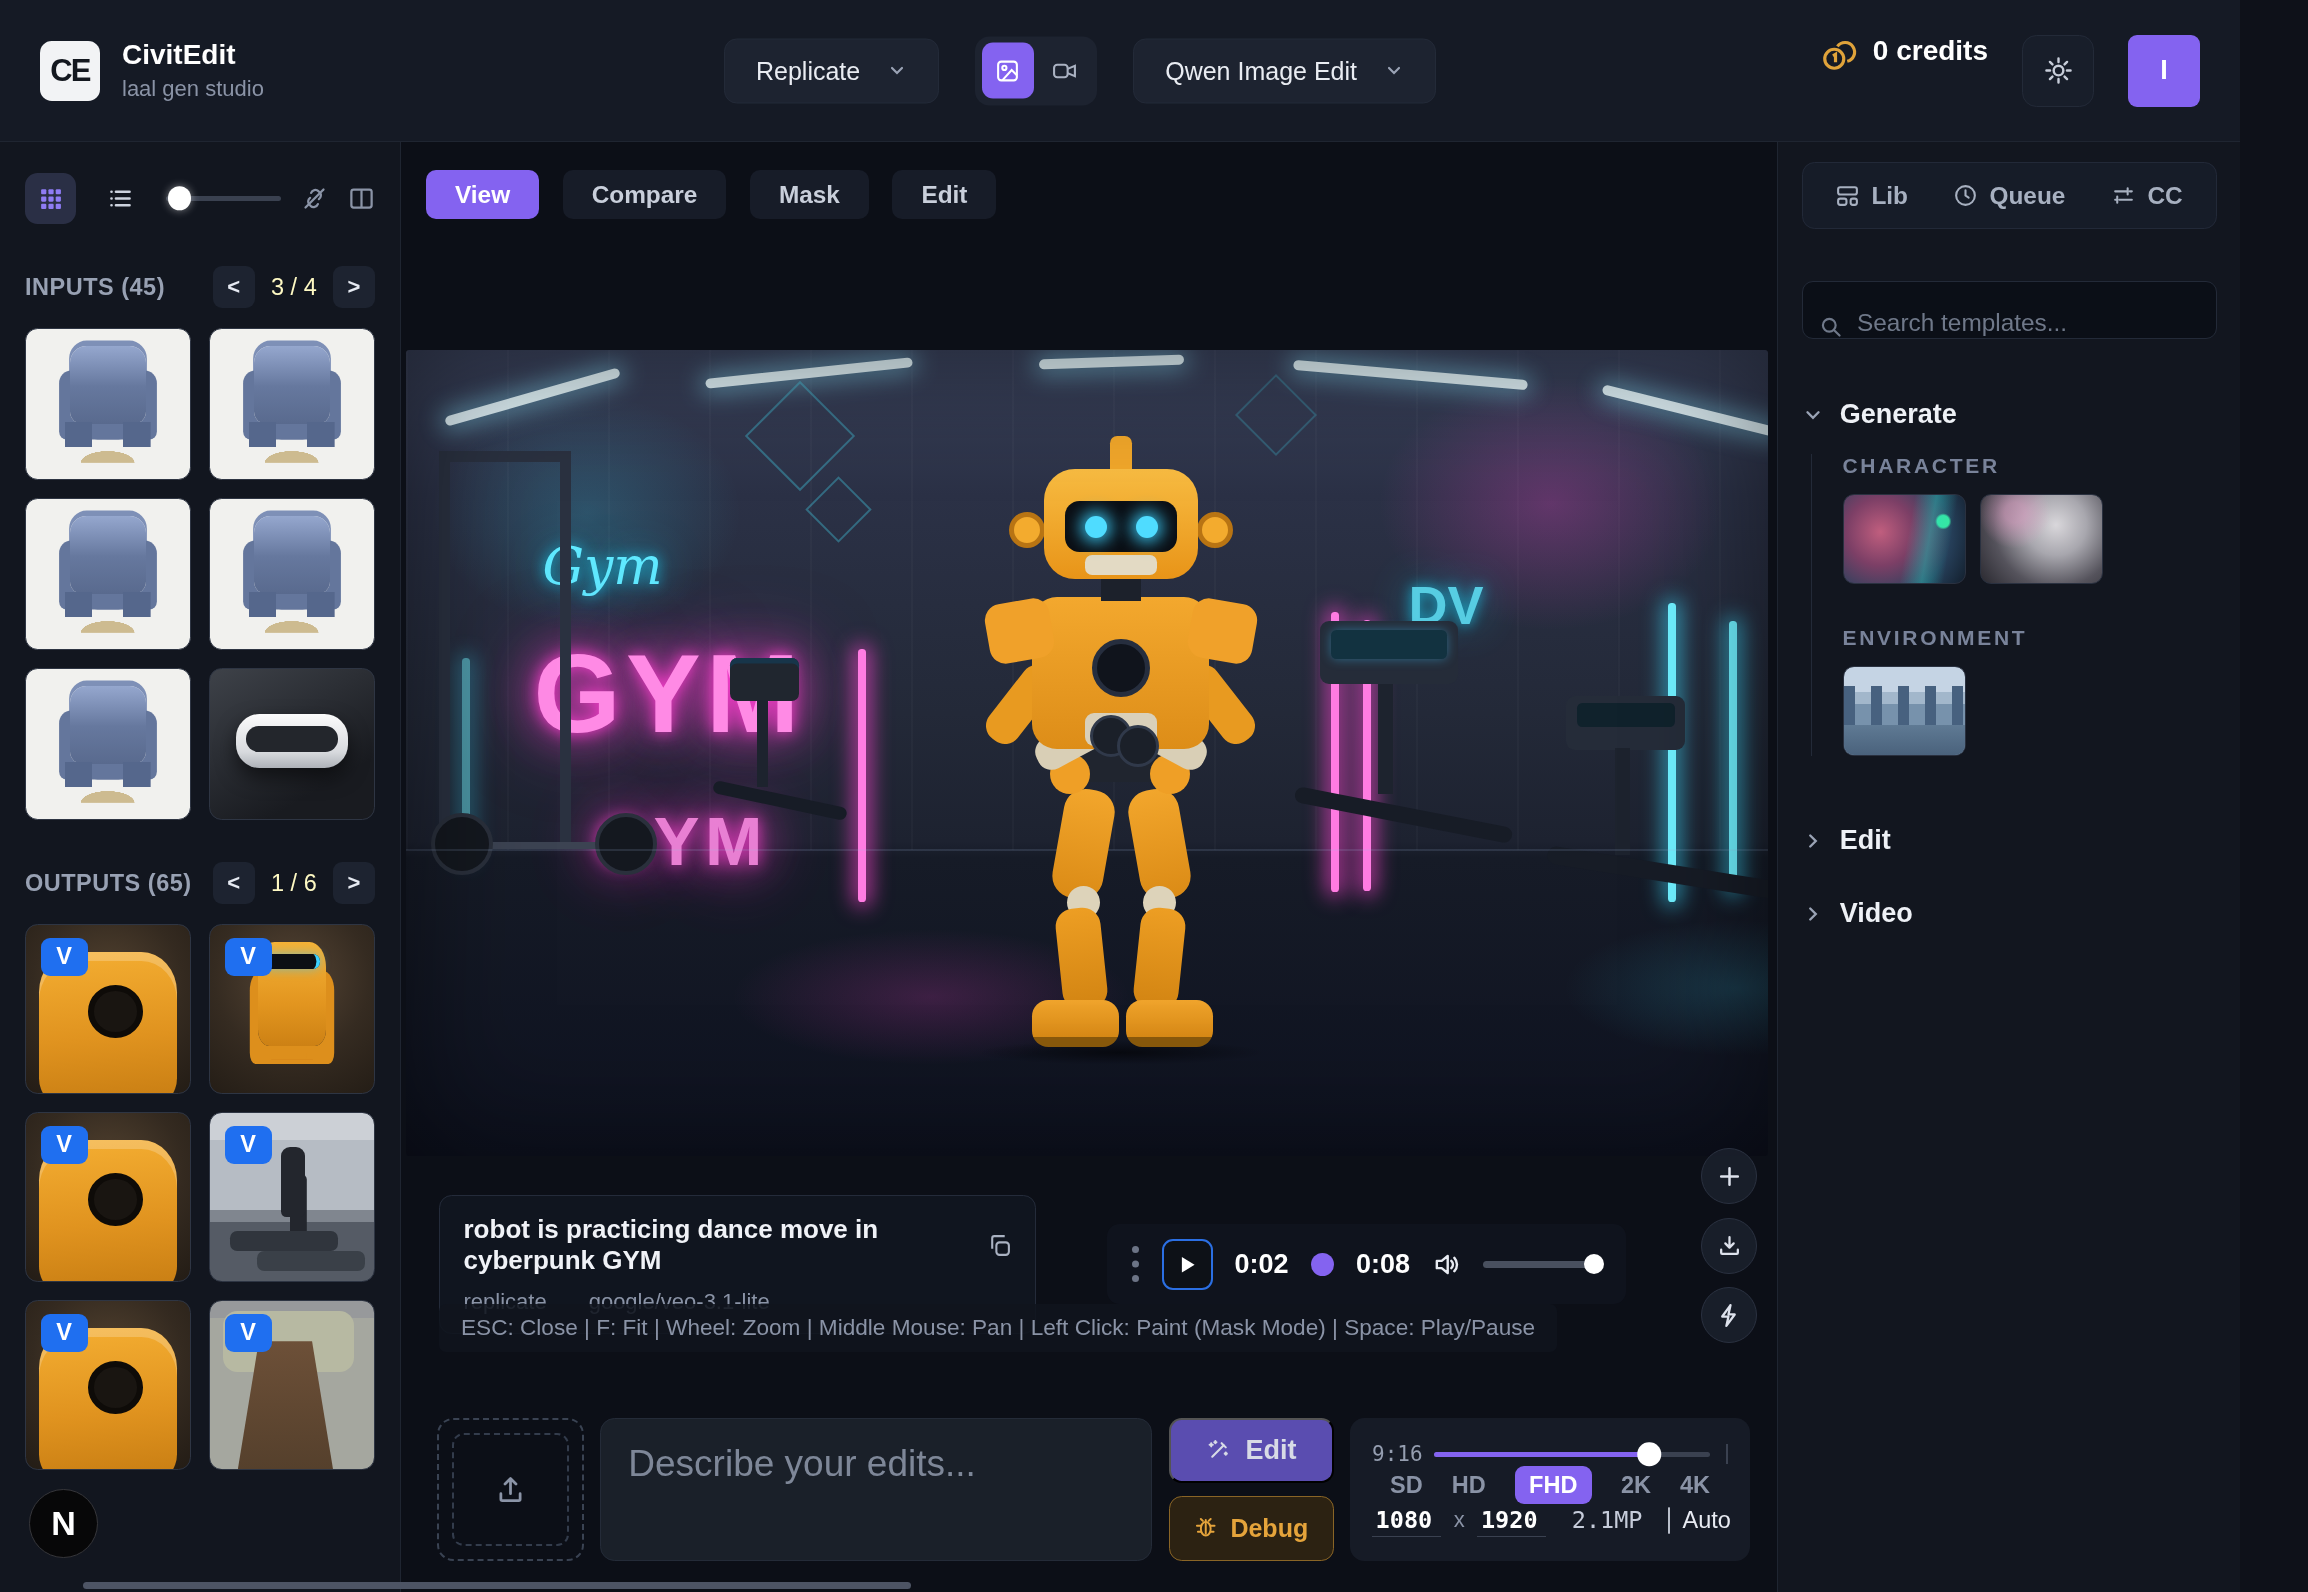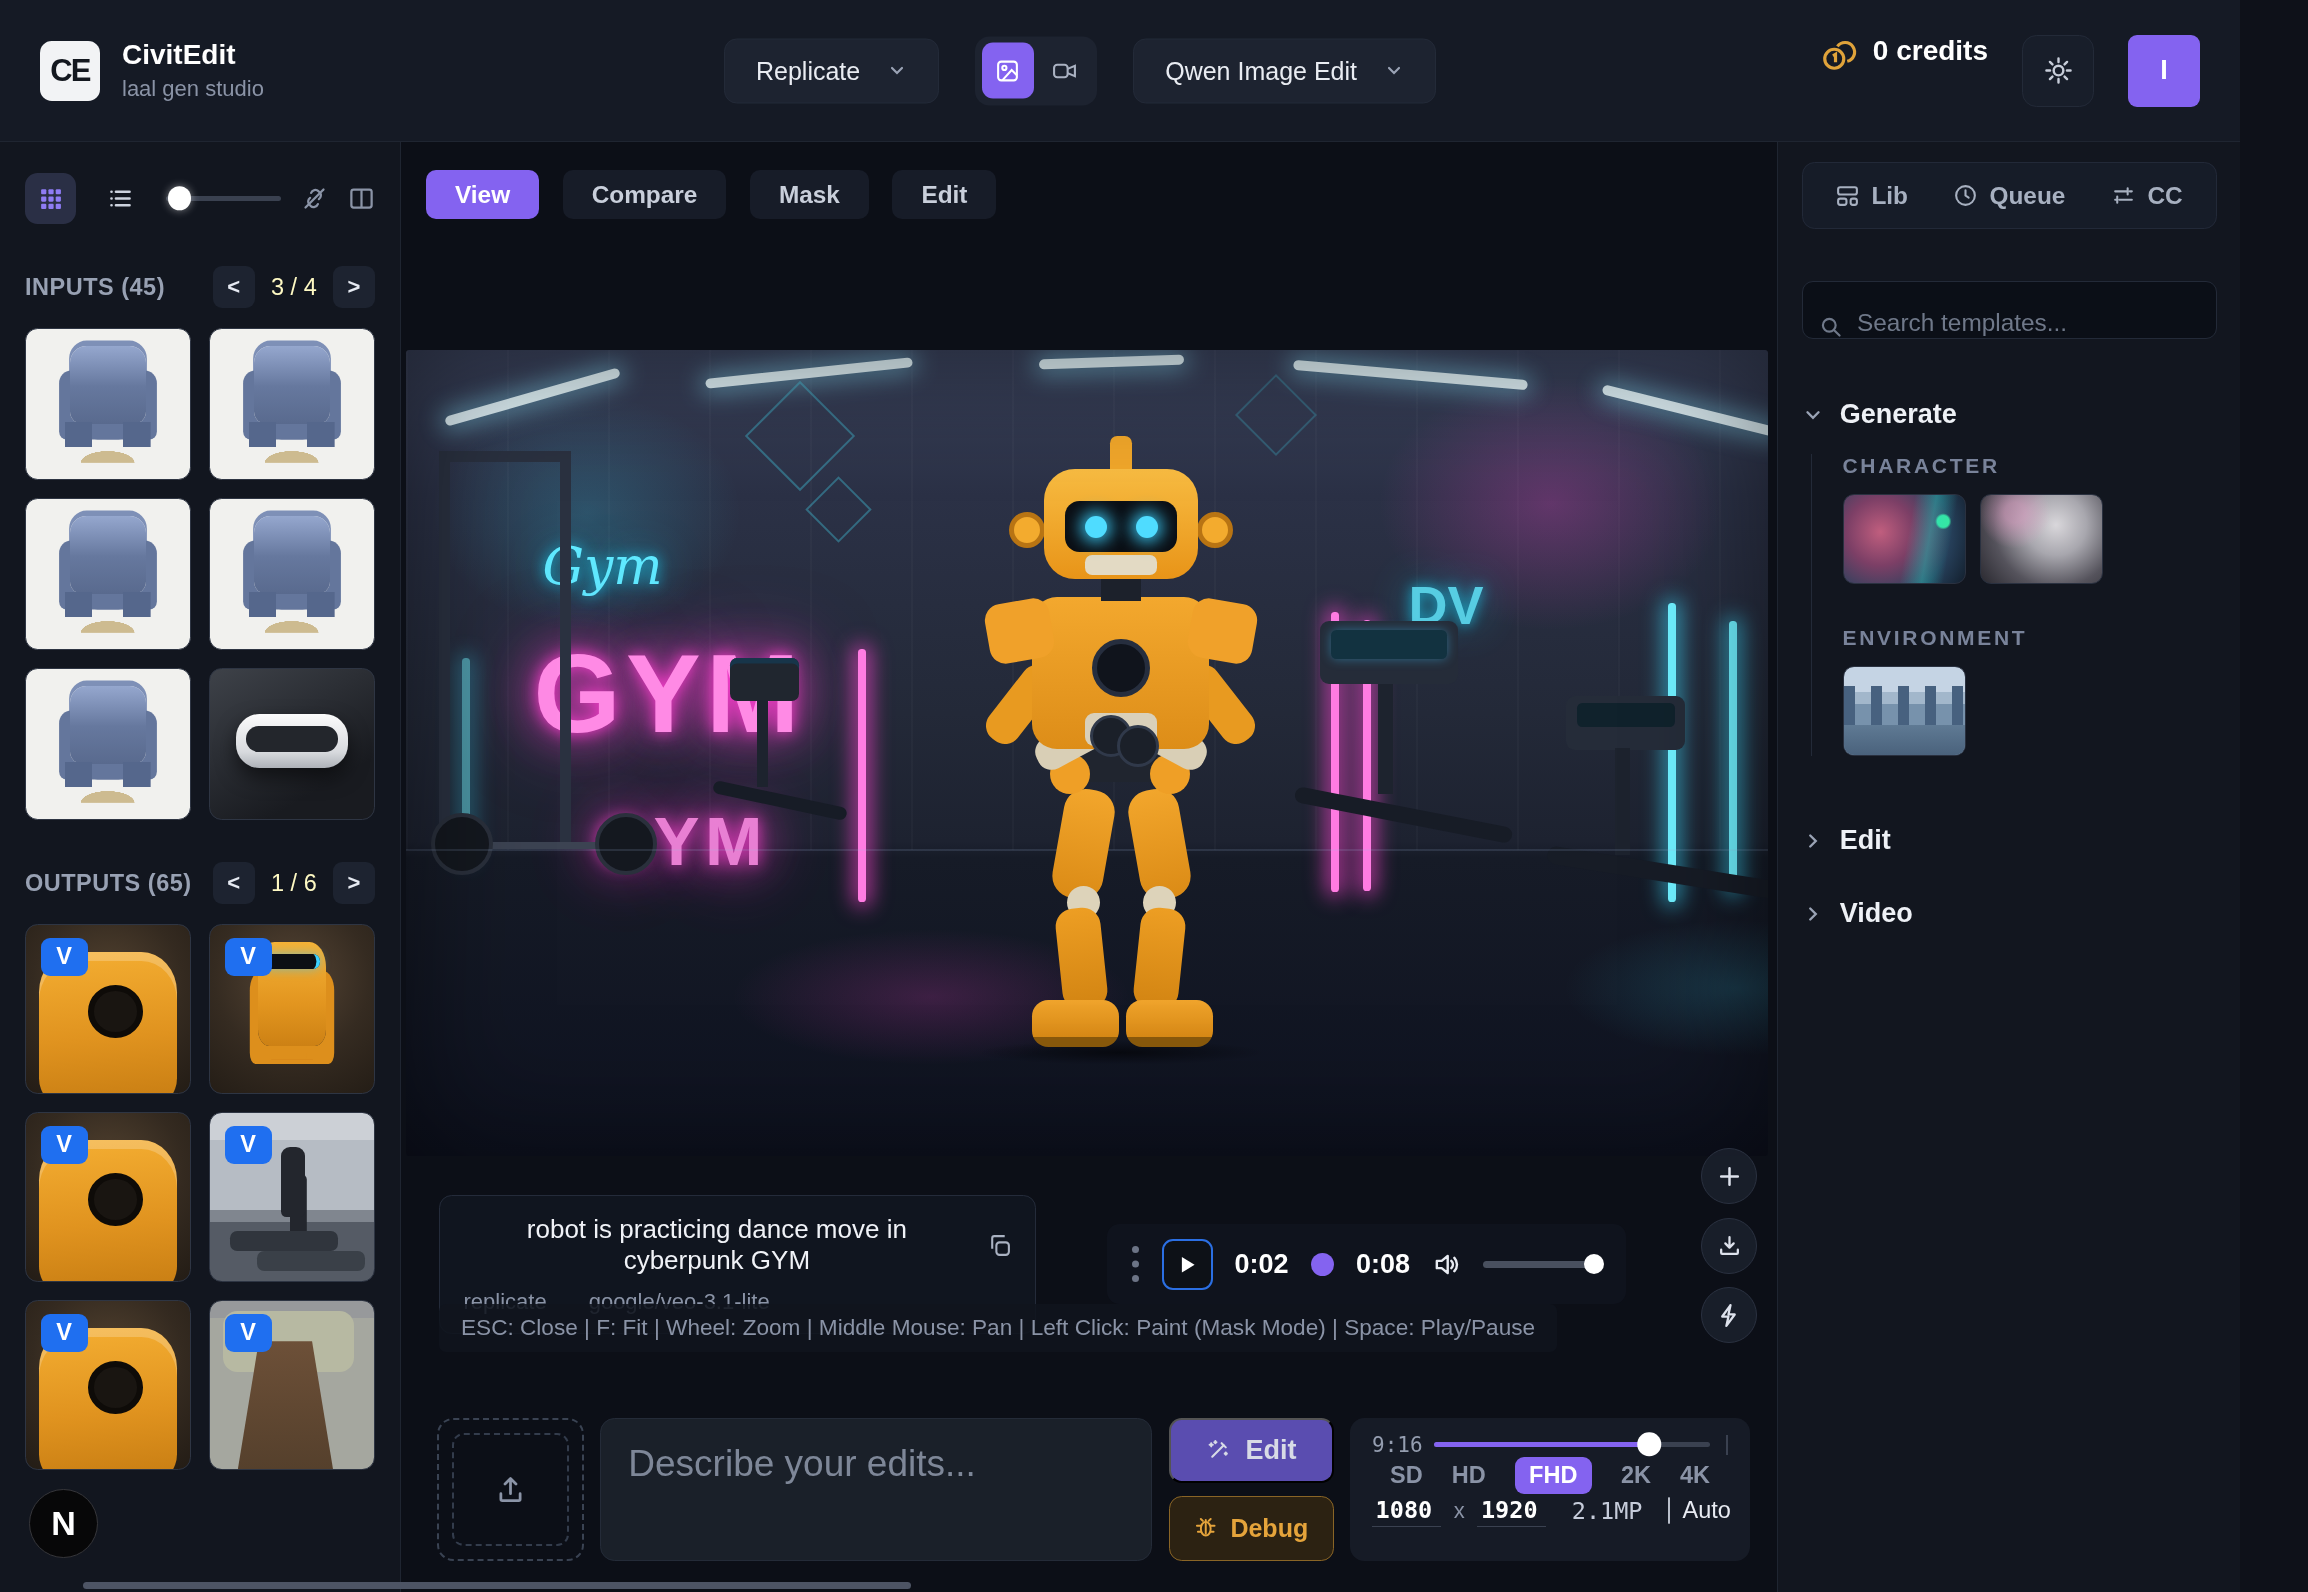--- a/index.html
+++ b/index.html
@@ -136,21 +136,21 @@
   .rp{position:absolute;display:block;}
 
   .fab-col{position:absolute;right:20px;top:1006px;display:flex;flex-direction:column;gap:13.6px;}
   .fab{width:56px;height:56px;border-radius:50%;background:rgba(26,31,43,.92);
        border:0.9px solid #2a3140;color:#dde2ec;display:flex;align-items:center;justify-content:center;}
 
   .info-row{position:absolute;top:1053px;left:38px;display:flex;align-items:center;}
   .prompt-card{width:597px;background:rgba(17,22,32,.94);border:0.9px solid #242b3a;
                border-radius:12.7px;padding:18px 23.5px;}
   .prompt-top{display:flex;align-items:center;}
-  .prompt-text{font-size:26px;font-weight:400;color:#f0f2f7;text-align:center;}
+  .prompt-text{font-size:26px;font-weight:700;color:#f0f2f7;}
   .copy-btn{margin-left:auto;color:#aab2c2;padding-left:16.3px;}
   .prompt-meta{display:flex;gap:42px;margin-top:12.7px;font-size:22px;color:#8a93a6;}
   .playback{margin-left:71px;display:flex;align-items:center;gap:22px;background:rgba(16,20,30,.92);
             border-radius:12.7px;padding:12.7px 23.5px;height:80px;}
   .drag-dots{color:#6c7486;}
   .play-btn{width:51px;height:51px;border-radius:11px;border:2.7px solid #2b6fe3;background:#0d1117;
             display:flex;align-items:center;justify-content:center;color:#ffffff;}
   .time{font-size:27px;font-weight:700;color:#ffffff;}
   .prog-dot{width:23.5px;height:23.5px;border-radius:50%;background:#8463f0;}
   .vol-track{width:119px;height:7.2px;border-radius:3.6px;background:#49505f;position:relative;}
@@ -166,21 +166,21 @@
   .edit-area{flex:1;background:#1a2029;border:0.9px solid #242b38;border-radius:14.5px;position:relative;}
   .edit-area textarea{position:absolute;inset:0;background:transparent;border:none;outline:none;resize:none;
             font-family:"Liberation Sans",sans-serif;font-size:37px;color:#fde047;padding:23.5px 27px;}
   .edit-area textarea::placeholder{color:#7e8798;}
   .btn-col{width:165px;flex:none;display:flex;flex-direction:column;gap:12.7px;}
   .btn-edit{height:65px;border-radius:12.7px;background:#5a4db0;color:#d8dbe6;font-size:27px;font-weight:700;
             display:flex;align-items:center;justify-content:center;gap:14.5px;}
   .btn-debug{height:65px;border-radius:12.7px;background:#2c2212;border:1.8px solid #8a6526;color:#e5a43b;
              font-size:25px;font-weight:700;display:flex;align-items:center;justify-content:center;gap:12.7px;}
   .res-panel{width:400px;flex:none;background:#161b26;border-radius:14.5px;padding:14.5px 22px;
-             display:flex;flex-direction:column;justify-content:flex-start;}
+             display:flex;flex-direction:column;justify-content:center;}
   .mono{font-family:"DejaVu Sans Mono",monospace;}
   .row1{display:flex;align-items:center;gap:11px;}
   .aspect{font-size:21px;color:#959eb0;}
   .aslider{flex:1;height:5.4px;border-radius:2.7px;background:#3a4150;position:relative;}
   .aslider .fill{position:absolute;left:0;top:0;height:100%;width:78%;background:#8463f0;border-radius:2.7px;}
   .aslider .knob{position:absolute;left:78%;top:50%;transform:translate(-50%,-50%);width:23.5px;height:23.5px;
                  border-radius:50%;background:#ffffff;}
   .atick{width:1.8px;height:20px;background:#3a4150;margin-left:5.4px;}
   .row2{display:flex;align-items:center;gap:29px;margin-left:18px;}
   .chip{font-size:23.5px;color:#8a93a6;font-weight:700;}

